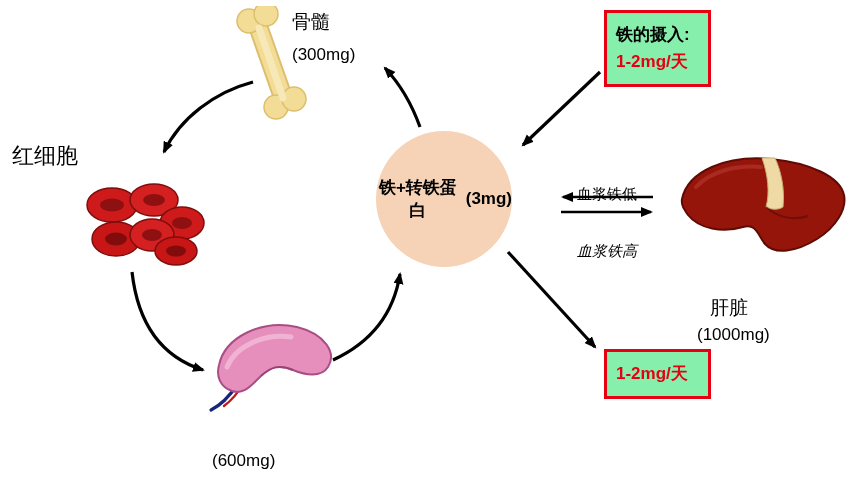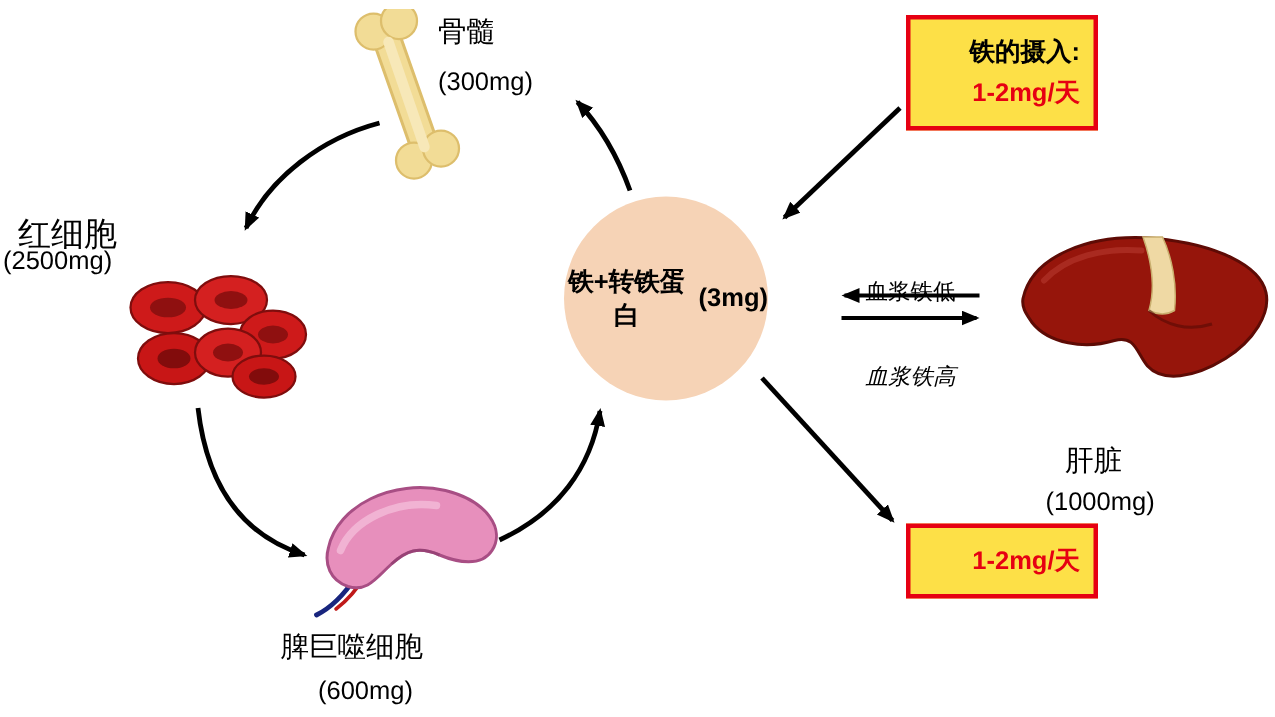--- a/index.html
+++ b/index.html
@@ -11,22 +11,22 @@
   .plasma { position:absolute; font-weight:normal; color:#000; text-align:center; font-size:15px;margin-top:16px; }
 
   .circle {
     position:absolute; left:376px; top:131px; width:136px; height:136px;
     border-radius:50%; background:var(--circle_fill,#F6D3B6);
     display:flex; flex-direction:row; align-items:center; justify-content:center;
     font-weight:bold; font-size:17px; color:#000; text-align:center; gap:6px;
   }
 
   .callout {
-    position:absolute; width:128px; border:3px solid var(--box_border,#E60012);
-    background:#fde047; padding:8px 9px 9px; line-height:1.6;text-align:right;
+    position:absolute; width:107px; border:3px solid var(--box_border,#E60012);
+    background:#86efac; padding:8px 9px 9px; line-height:1.6;
   }
   .callout .t { font-weight:bold; font-size:17px; color:#000; white-space:nowrap; }
   .callout .v { font-weight:bold; font-size:17px; color:var(--value_text,#E60012); white-space:nowrap; }
 
   .icon { position:absolute; }
   svg { display:block; }
   .arrows { position:absolute; left:0; top:0; pointer-events:none; }
 </style>
 </head>
 <body>
@@ -59,21 +59,20 @@
         <circle cx="48" cy="101" r="12" fill="#F2DC96"></circle>
         <circle cx="66" cy="93" r="12" fill="#F2DC96"></circle>
         <line x1="31" y1="22" x2="55" y2="92" stroke="#F7E8B8" stroke-width="7" stroke-linecap="round"></line>
       </g>
     </svg>
   </div>
   <div class="label" style="left:292px; top:10px; width:100px; font-size:19px;">骨髓</div>
   <div class="label" style="left:292px; top:44px; width:100px; font-size:17px;">(300mg)</div>
 
   <div class="label" style="left:12px; top:142px; width:100px; font-size:22px;">红细胞</div>
-  <div class="label" style="left:2px; top:163px; width:120px; font-size:17px;">(2500mg)</div>
   <div class="icon" style="left:78px; top:183px;">
     <svg width="132" height="88" viewBox="0 0 132 88">
       <g stroke="#7F0D0D" stroke-width="1.5">
         <ellipse cx="34" cy="22" rx="25" ry="17" fill="#CE1A1A"></ellipse>
         <ellipse cx="34" cy="22" rx="12" ry="6.5" fill="#8F1010" stroke="none"></ellipse>
         <ellipse cx="76" cy="17" rx="24" ry="16" fill="#D42020"></ellipse>
         <ellipse cx="76" cy="17" rx="11" ry="6" fill="#8F1010" stroke="none"></ellipse>
         <ellipse cx="104" cy="40" rx="22" ry="16" fill="#CE1A1A"></ellipse>
         <ellipse cx="104" cy="40" rx="10" ry="6" fill="#8F1010" stroke="none"></ellipse>
         <ellipse cx="38" cy="56" rx="24" ry="17" fill="#C81616"></ellipse>
@@ -118,16 +117,15 @@
   <div class="icon" style="left:207px; top:315px;">
     <svg width="132" height="104" viewBox="0 0 132 104">
       <path d="M 30,70 C 22,82 14,90 4,95" fill="none" stroke="#18257E" stroke-width="3.2" stroke-linecap="round"></path>
       <path d="M 37,68 C 31,78 25,85 17,91" fill="none" stroke="#BF1A1A" stroke-width="2.4" stroke-linecap="round"></path>
       <path d="M 12,50 C 18,22 55,4 90,12 C 118,19 130,38 121,52 C 114,63 98,60 86,55
                C 72,49 64,52 54,61 C 44,70 38,80 25,76 C 13,72 9,61 12,50 Z" fill="#E78FBC" stroke="#A84E84" stroke-width="2"></path>
       <path d="M 20,52 C 28,32 56,18 84,22" fill="none" stroke="#F4BCD8" stroke-width="5" opacity="0.8" stroke-linecap="round"></path>
       <path d="M 54,61 C 64,52 72,49 86,55" fill="none" stroke="#8E3A6C" stroke-width="2" opacity="0.6"></path>
     </svg>
   </div>
-  <div class="label" style="left:187px; top:420px; width:170px; font-size:19px;">脾巨噬细胞</div>
   <div class="label" style="left:212px; top:450px; width:120px; font-size:17px;">(600mg)</div>
 
 </div>
 
 </body></html>

